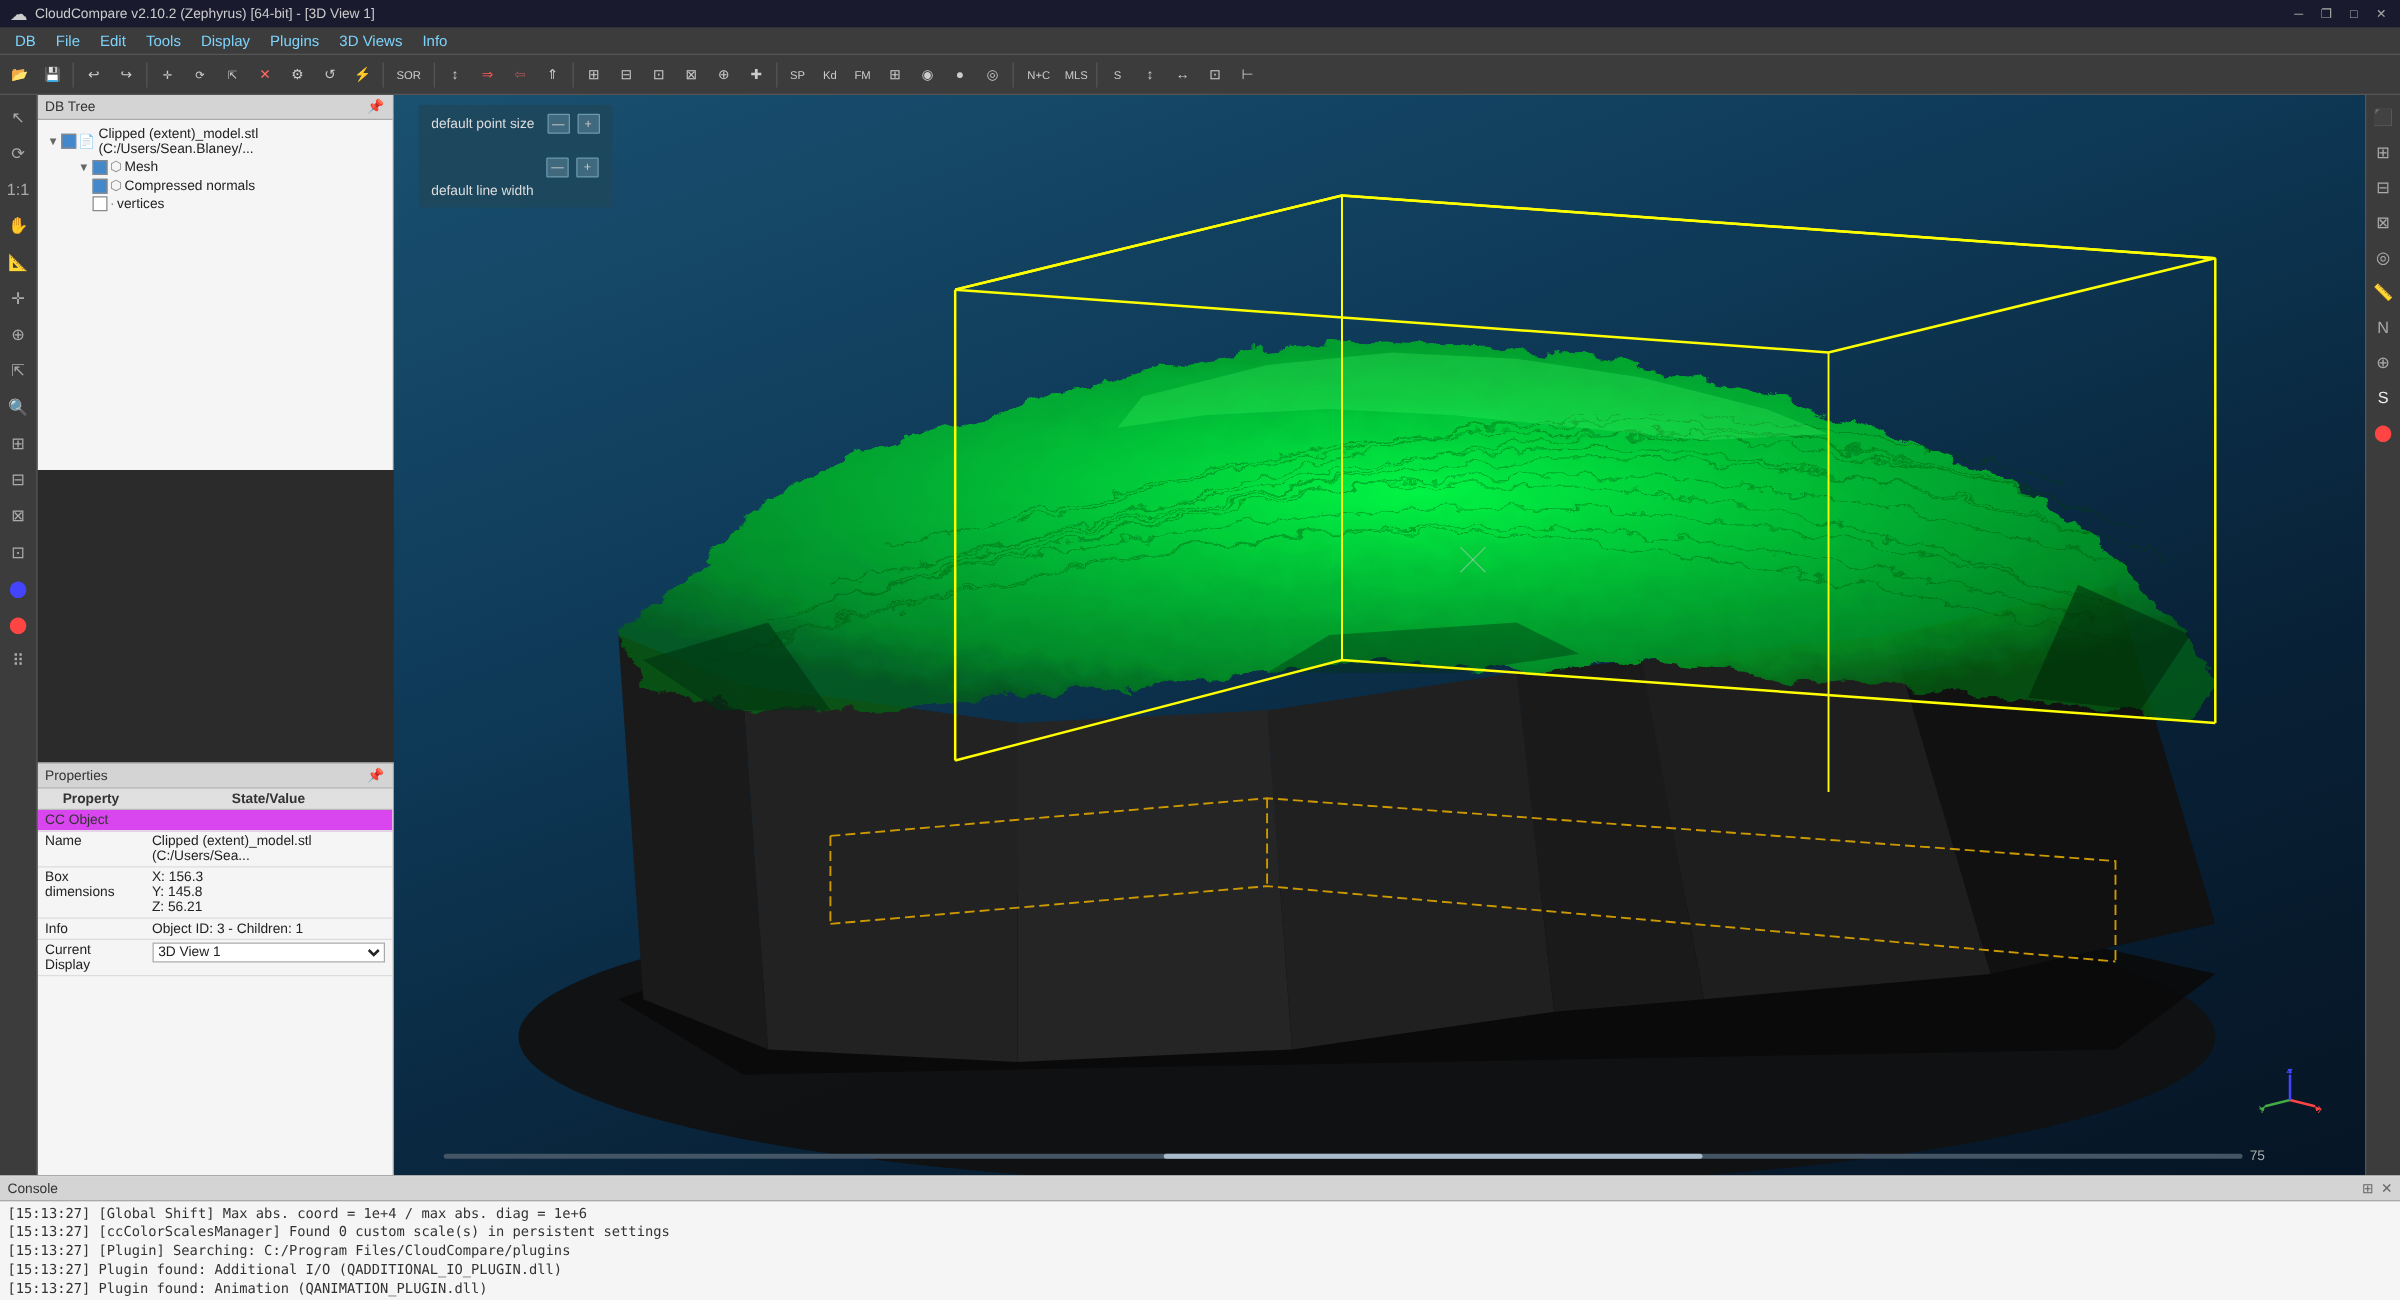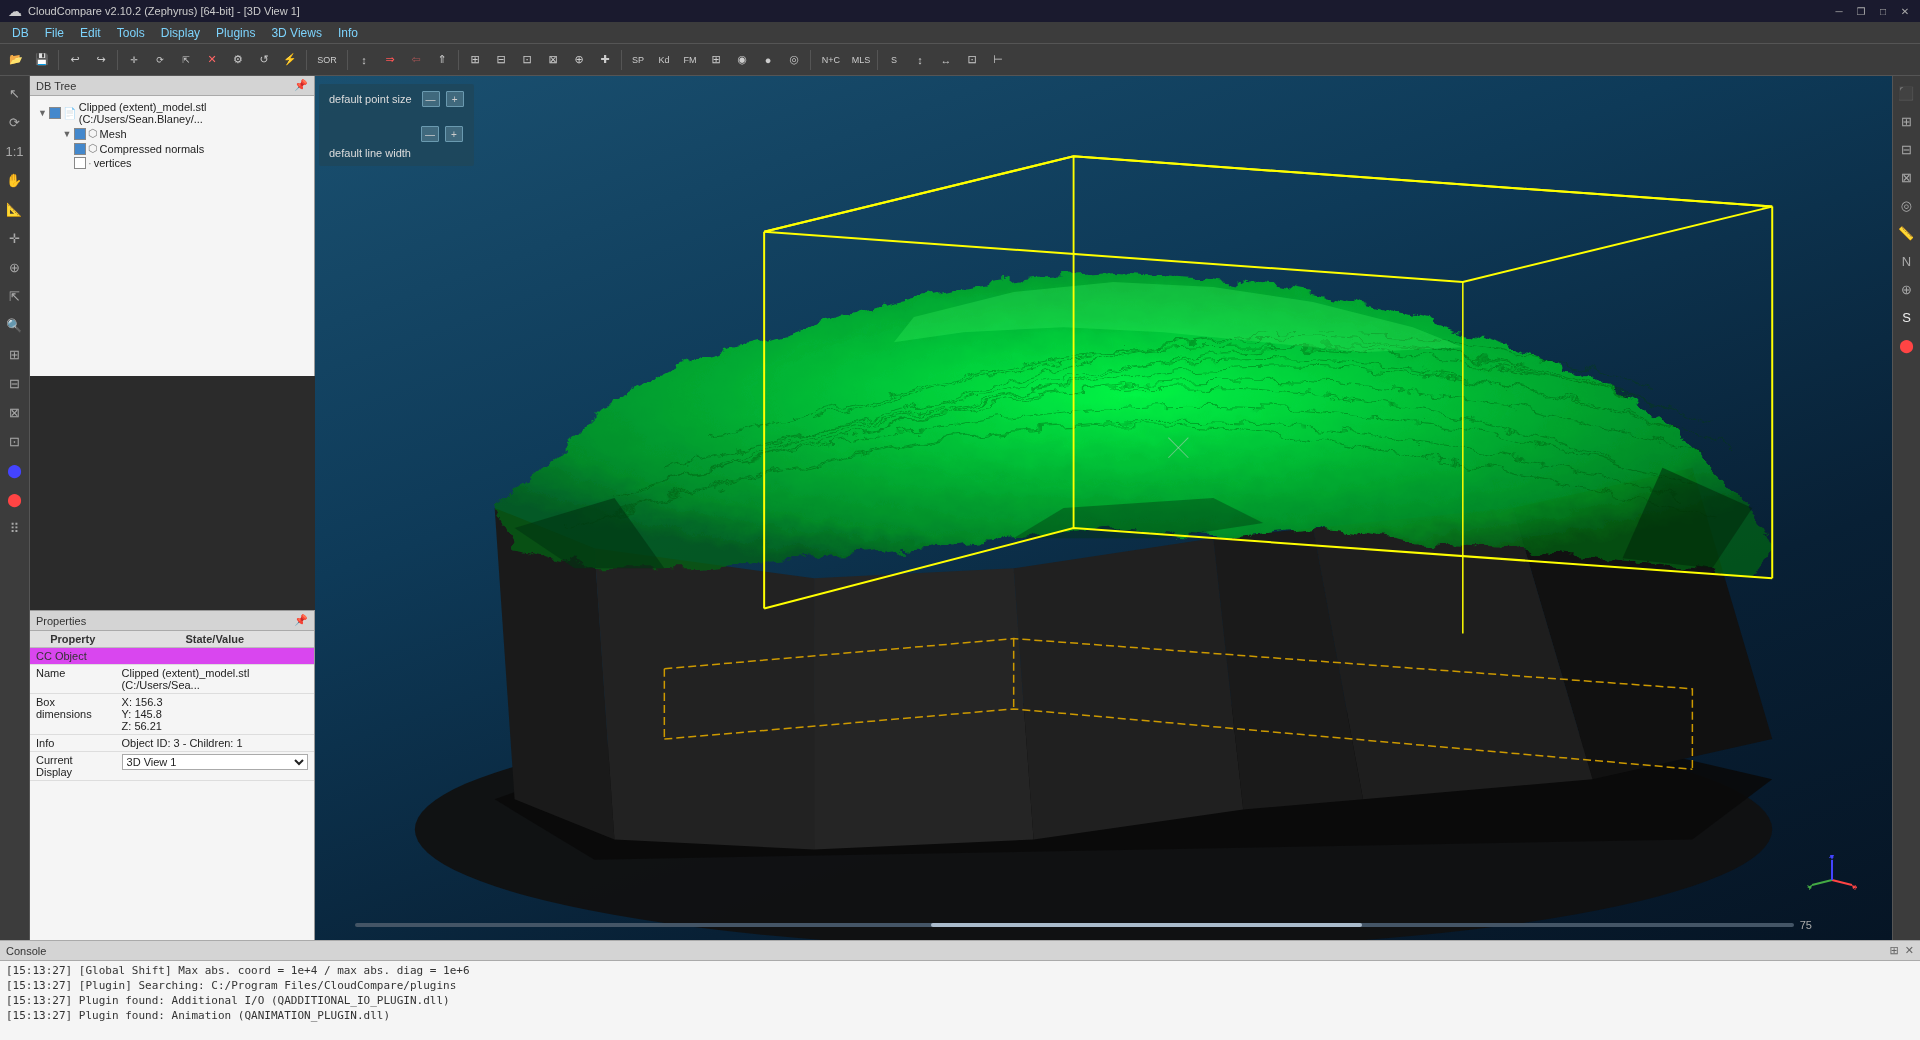--- a/index.html
+++ b/index.html
@@ -474,21 +474,21 @@
               </select>
             </td>
           </tr>
         </tbody>
       </table>
     </div>
   </div>
 
   <div id="view-area" style="position:absolute; left:315px; top:0; right:28px; bottom:100px; background: linear-gradient(160deg, #1a5070 0%, #0e3a58 35%, #082035 70%, #061525 100%);">
 
-    <div id="view-overlay-toolbar" style="position:absolute; top:8px; left:4px; background:rgba(30,70,90,0.85); padding:5px 10px; border-radius:2px; font-size:11px; color:#ddd; z-index:5;">
+    <div id="view-overlay-toolbar" style="position:absolute; top:8px; left:20px; background:rgba(30,70,90,0.85); padding:5px 10px; border-radius:2px; font-size:11px; color:#ddd; z-index:5;">
       <div class="view-toolbar-row">
         <span style="margin-right:4px;">default point size</span>
         <div class="vt-btn">—</div>
         <div class="vt-btn">+</div>
       </div>
       <div class="view-toolbar-row">
         <span style="margin-right:4px;margin-top:38px;">default line width</span>
         <div class="vt-btn">—</div>
         <div class="vt-btn">+</div>
       </div>
@@ -633,19 +633,20 @@
   <div id="console-panel" style="position:absolute; bottom:0; left:0; right:0; height:100px; background:#f5f5f5; border-top:1px solid #aaa; display:flex; flex-direction:column;">
     <div id="console-header" style="background:#d4d4d4; padding:3px 6px; font-size:11px; color:#333; display:flex; align-items:center; justify-content:space-between; border-bottom:1px solid #aaa;">
       <span>Console</span>
       <div style="display:flex; gap:6px;">
         <span style="cursor:pointer; color:#666;">⊞</span>
         <span style="cursor:pointer; color:#666;">✕</span>
       </div>
     </div>
     <div id="console-content" style="flex:1; overflow-y:auto; padding:2px 6px; font-size:11px; font-family:monospace; color:#333;">
       <div class="console-line">[15:13:27] [Global Shift] Max abs. coord = 1e+4 / max abs. diag = 1e+6</div>
+      <div class="console-line">[15:13:27] [ccColorScalesManager] Found 0 custom scale(s) in persistent settings</div>
       <div class="console-line">[15:13:27] [Plugin] Searching: C:/Program Files/CloudCompare/plugins</div>
       <div class="console-line">[15:13:27]     Plugin found: Additional I/O (QADDITIONAL_IO_PLUGIN.dll)</div>
       <div class="console-line">[15:13:27]     Plugin found: Animation (QANIMATION_PLUGIN.dll)</div>
     </div>
   </div>
 
 </div>
 
 </body></html>

